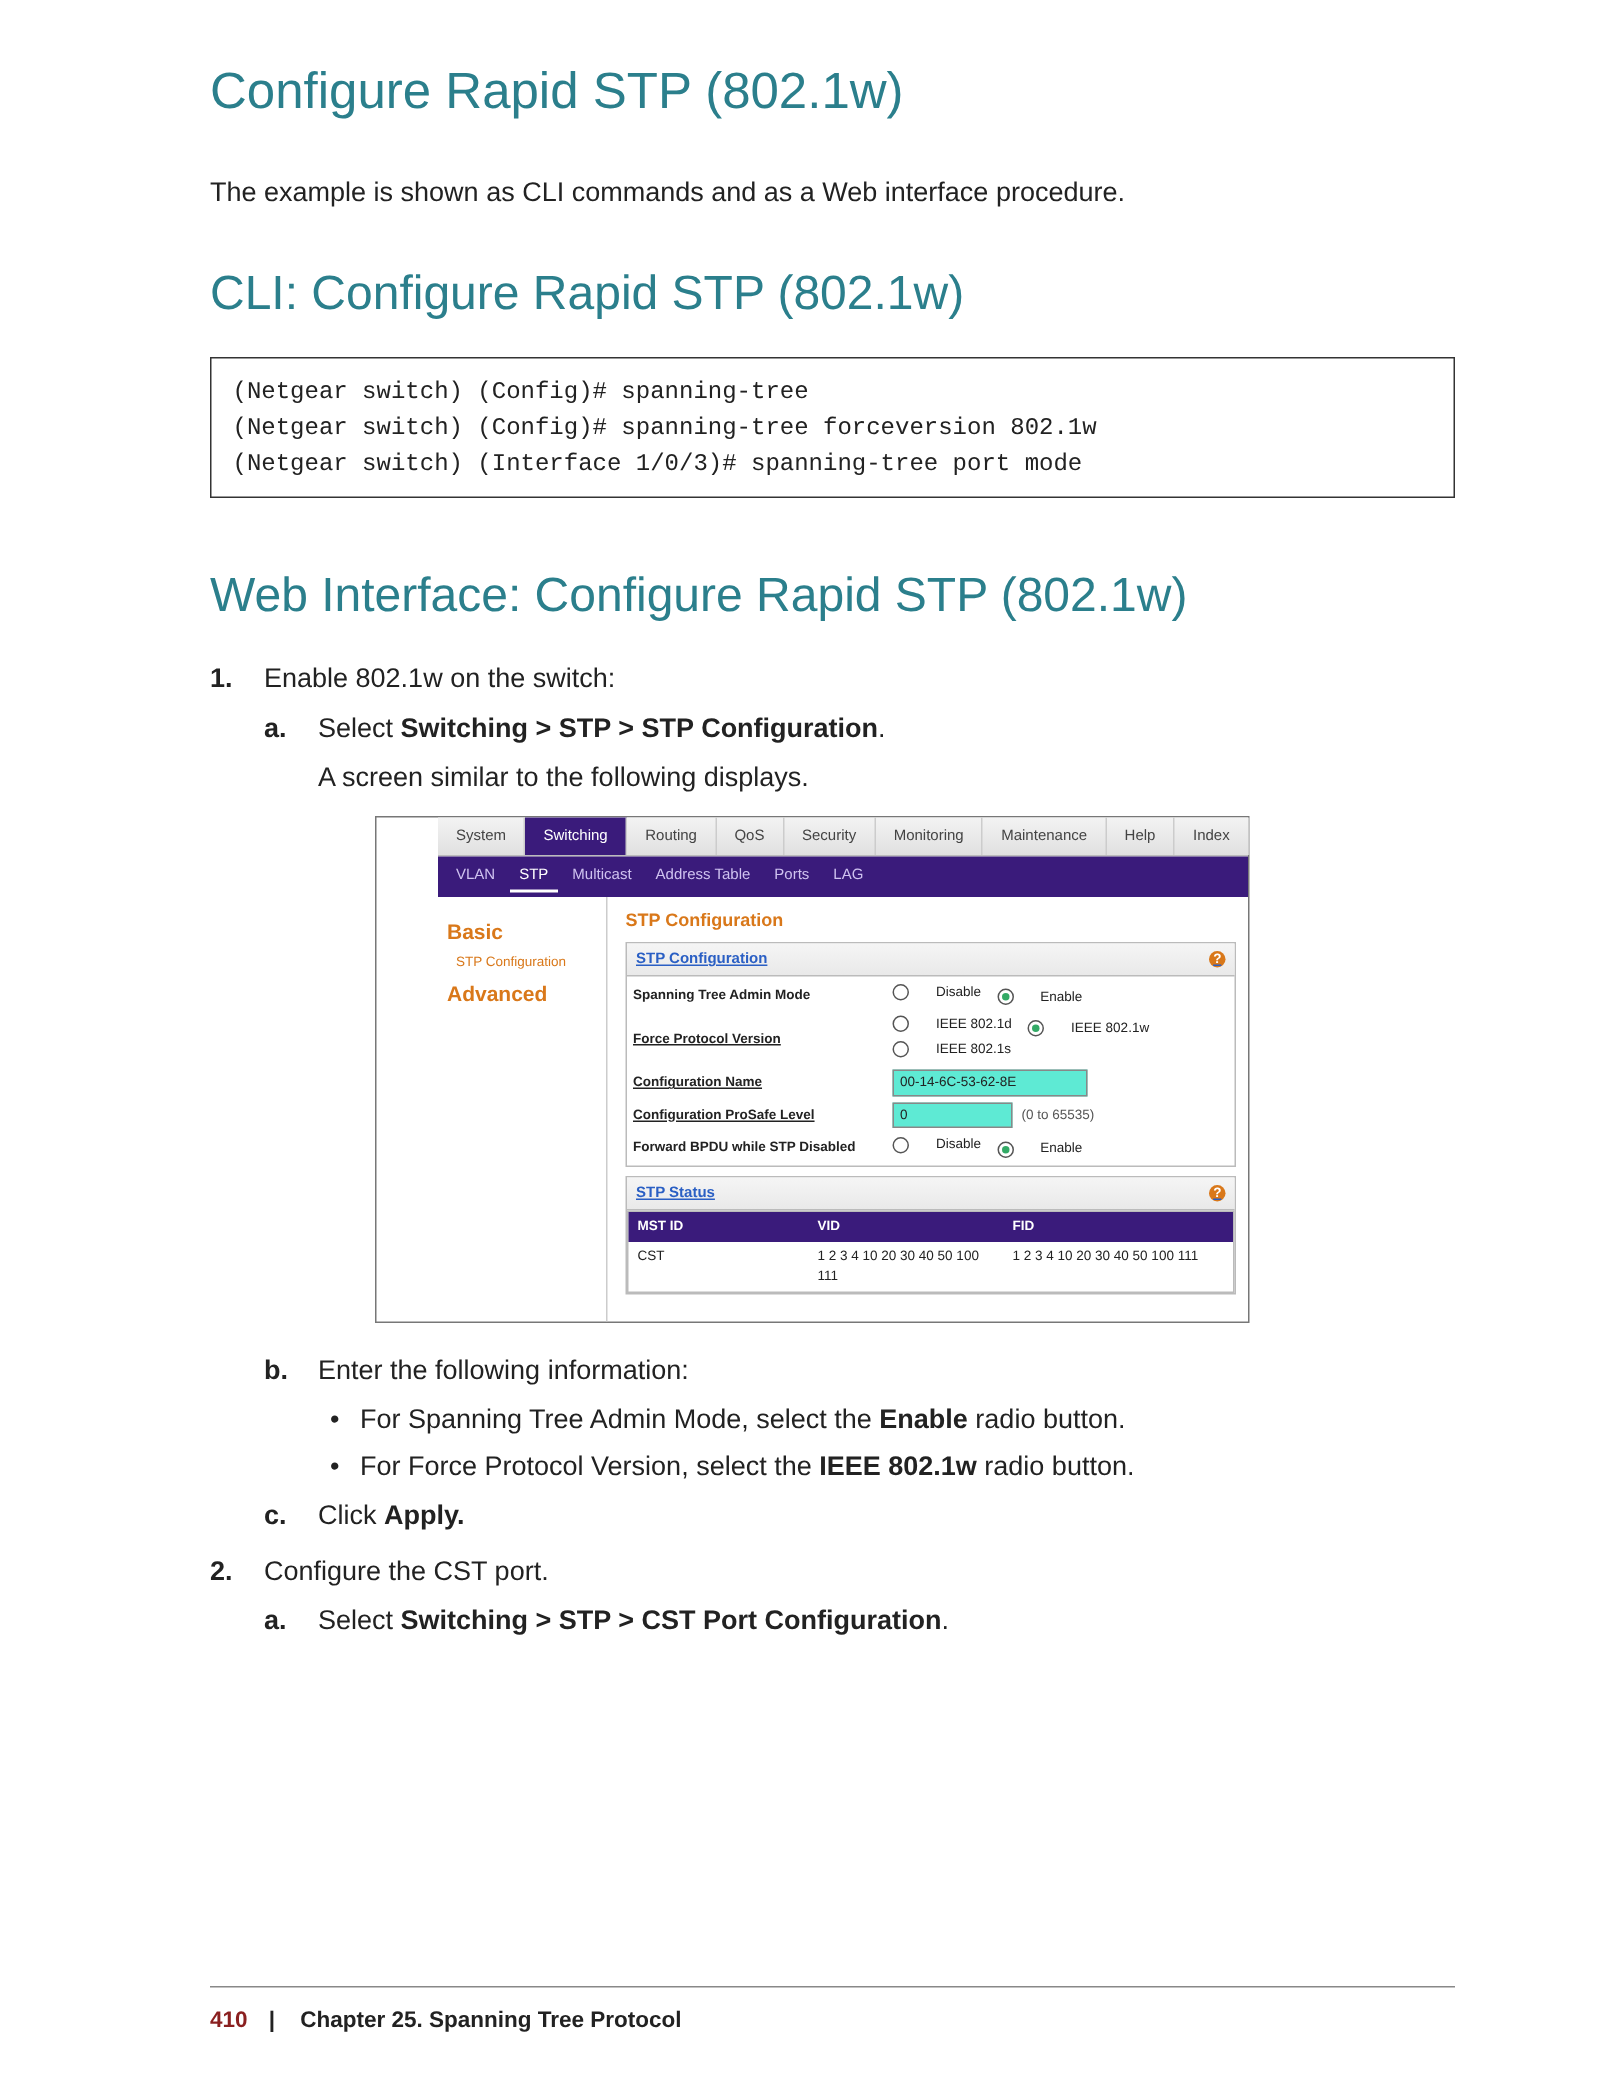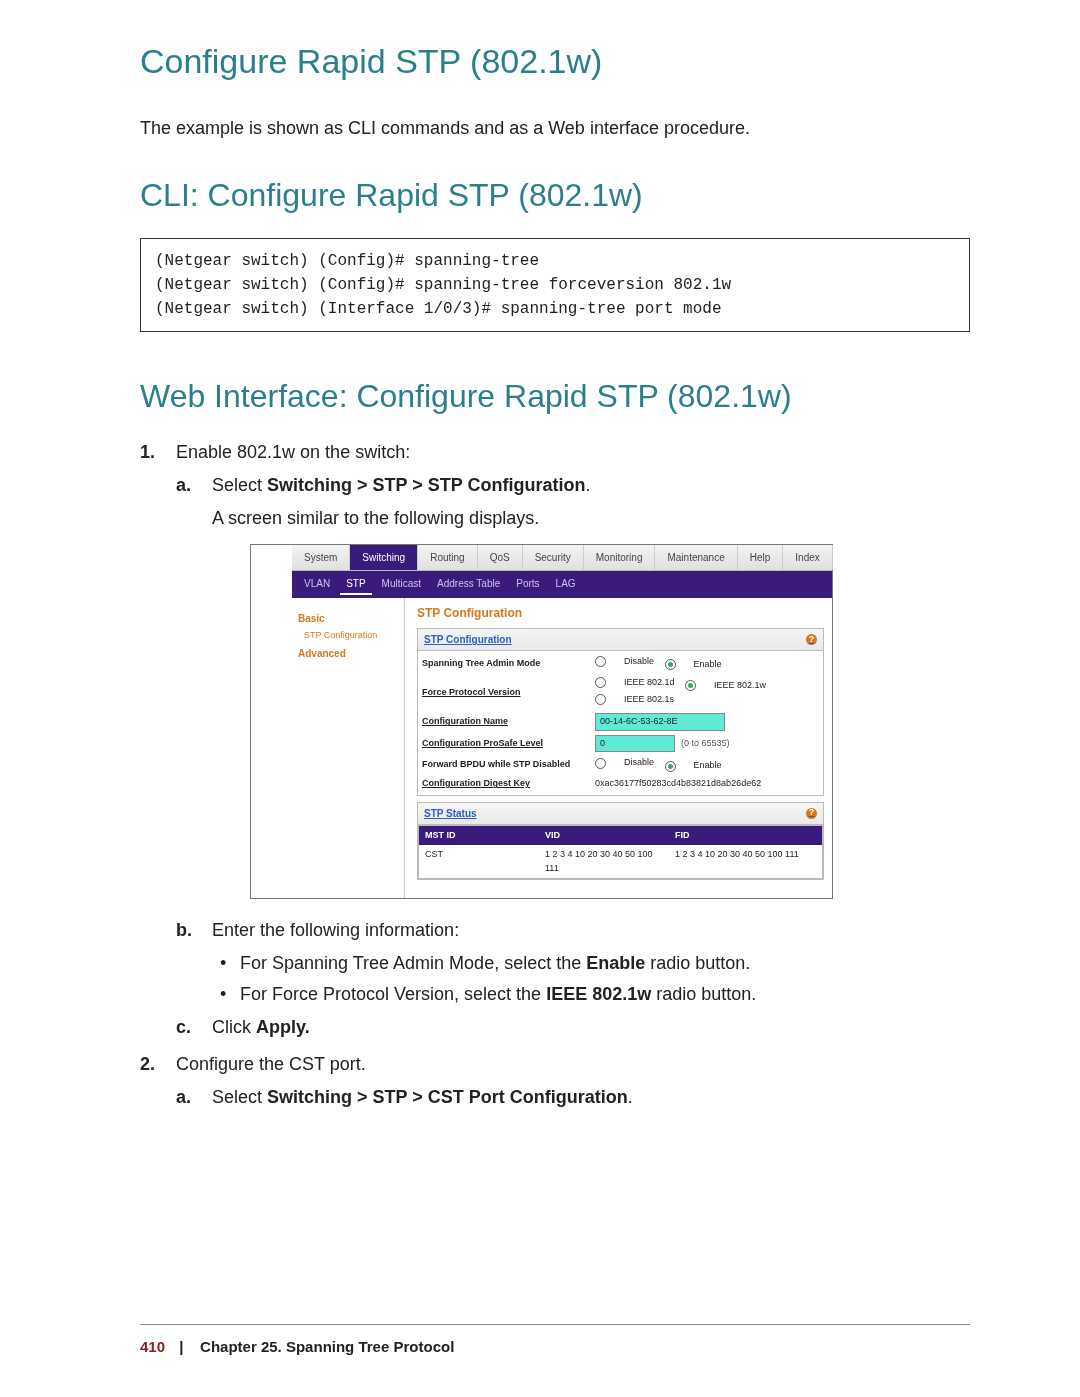--- a/index.html
+++ b/index.html
@@ -142,21 +142,21 @@
   }
   .ui-tabs2 .t { padding: 2px 6px; color: #cfc2f0; }
   .ui-tabs2 .t.on { color: #fff; border-bottom: 2px solid #fff; }
   .ui-body { display: flex; }
   .ui-side {
     width: 100px;
     padding: 10px 6px;
     border-right: 1px solid #ccc;
     min-height: 190px;
   }
-  .ui-side .grp { color: var(--orange); font-weight: bold; margin: 3px 0; font-size:10px; }
+  .ui-side .grp { color: var(--orange); font-weight: bold; margin: 3px 0; font-size:14px; }
   .ui-side .item { color: var(--orange); margin: 2px 0 2px 6px; font-size:9px; }
   .ui-main { flex: 1; padding: 6px 8px 12px 12px; }
   .ui-h { color: var(--orange); font-weight: bold; font-size: 12px; margin-bottom: 6px; }
   .sec {
     border: 1px solid #bbb;
     background: #fff;
     margin-bottom: 6px;
   }
   .sec-h {
     background: linear-gradient(#f5f5f5,#e9e9e9);
@@ -321,24 +321,20 @@
                         <span class="radio">
                             <span class="rdot"></span>
                             <span>Disable</span>
                           </span>
                         <span class="radio">
                             <span class="rdot on"></span>
                             <span>Enable</span>
                           </span>
                       </span>
                     </div>
-                    <div class="row">
-                      <span class="lbl">Configuration Digest Key</span>
-                      <span class="val">0xac36177f50283cd4b83821d8ab26de62</span>
-                    </div>
                   </div>
                 </div>
 
                 <div class="sec">
                   <div class="sec-h">
                     <span>STP Status</span>
                     <span class="q">?</span>
                   </div>
                   <div class="tbl-wrap">
                     <div class="tbl-h">

